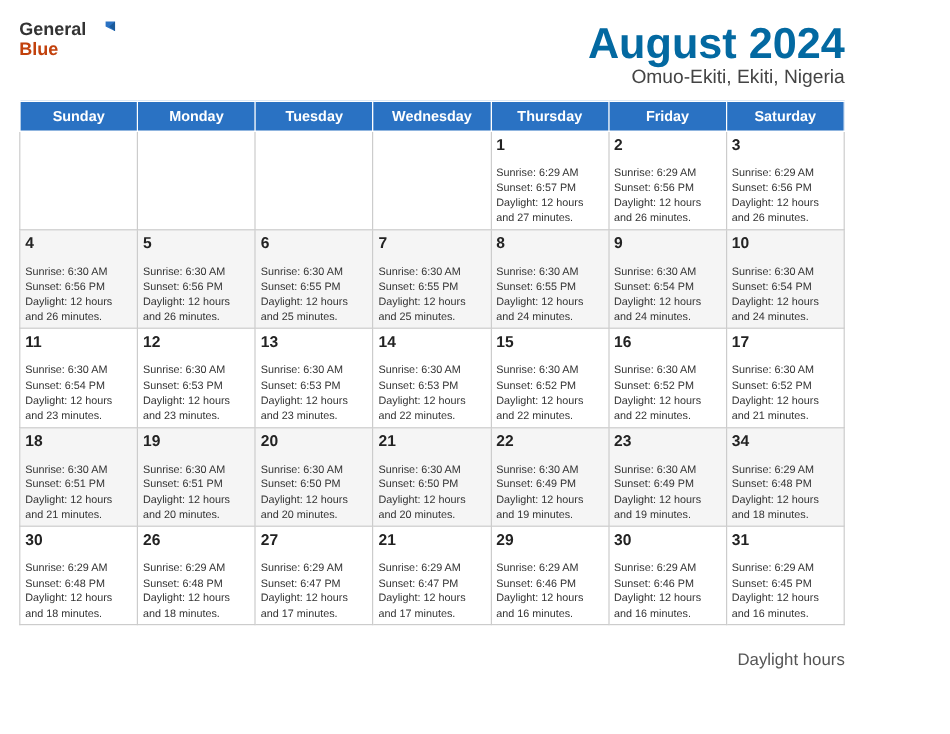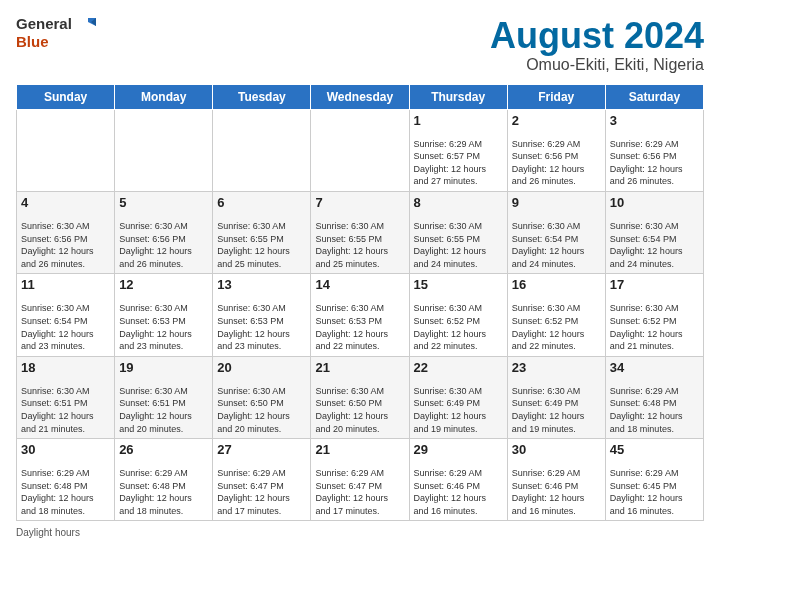--- a/index.html
+++ b/index.html
@@ -76,24 +76,24 @@
     .day-info {
       font-size: 9px;
       color: #333;
       line-height: 1.4;
       margin-top: 10px;
     }
     .empty-cell {
       background: #fff !important;
     }
     .footer {
-      margin-top: 6px;
-      font-size: 10px;
+      margin-top: 20px;
+      font-size: 14px;
       color: #555;
-      text-align: left;
+      text-align: right;
     }
   </style>
 </head>
 <body>
 
 <div class="page">
   <div class="header">
     <div class="logo">
   <div style="display:flex;flex-direction:column;line-height:1.1">
     <span style="font-size:15px;font-weight:bold;color:#333;">General
@@ -341,21 +341,21 @@
 and 16 minutes.</div>
           </td>
           <td>
             <span class="day-num">30</span>
             <div class="day-info" style="white-space: pre-line;">Sunrise: 6:29 AM
 Sunset: 6:46 PM
 Daylight: 12 hours
 and 16 minutes.</div>
           </td>
           <td>
-            <span class="day-num">45</span>
+            <span class="day-num">31</span>
             <div class="day-info" style="white-space: pre-line;">Sunrise: 6:29 AM
 Sunset: 6:45 PM
 Daylight: 12 hours
 and 16 minutes.</div>
           </td>
         </tr>
       </tbody>
   </table>
 
   <div class="footer">

